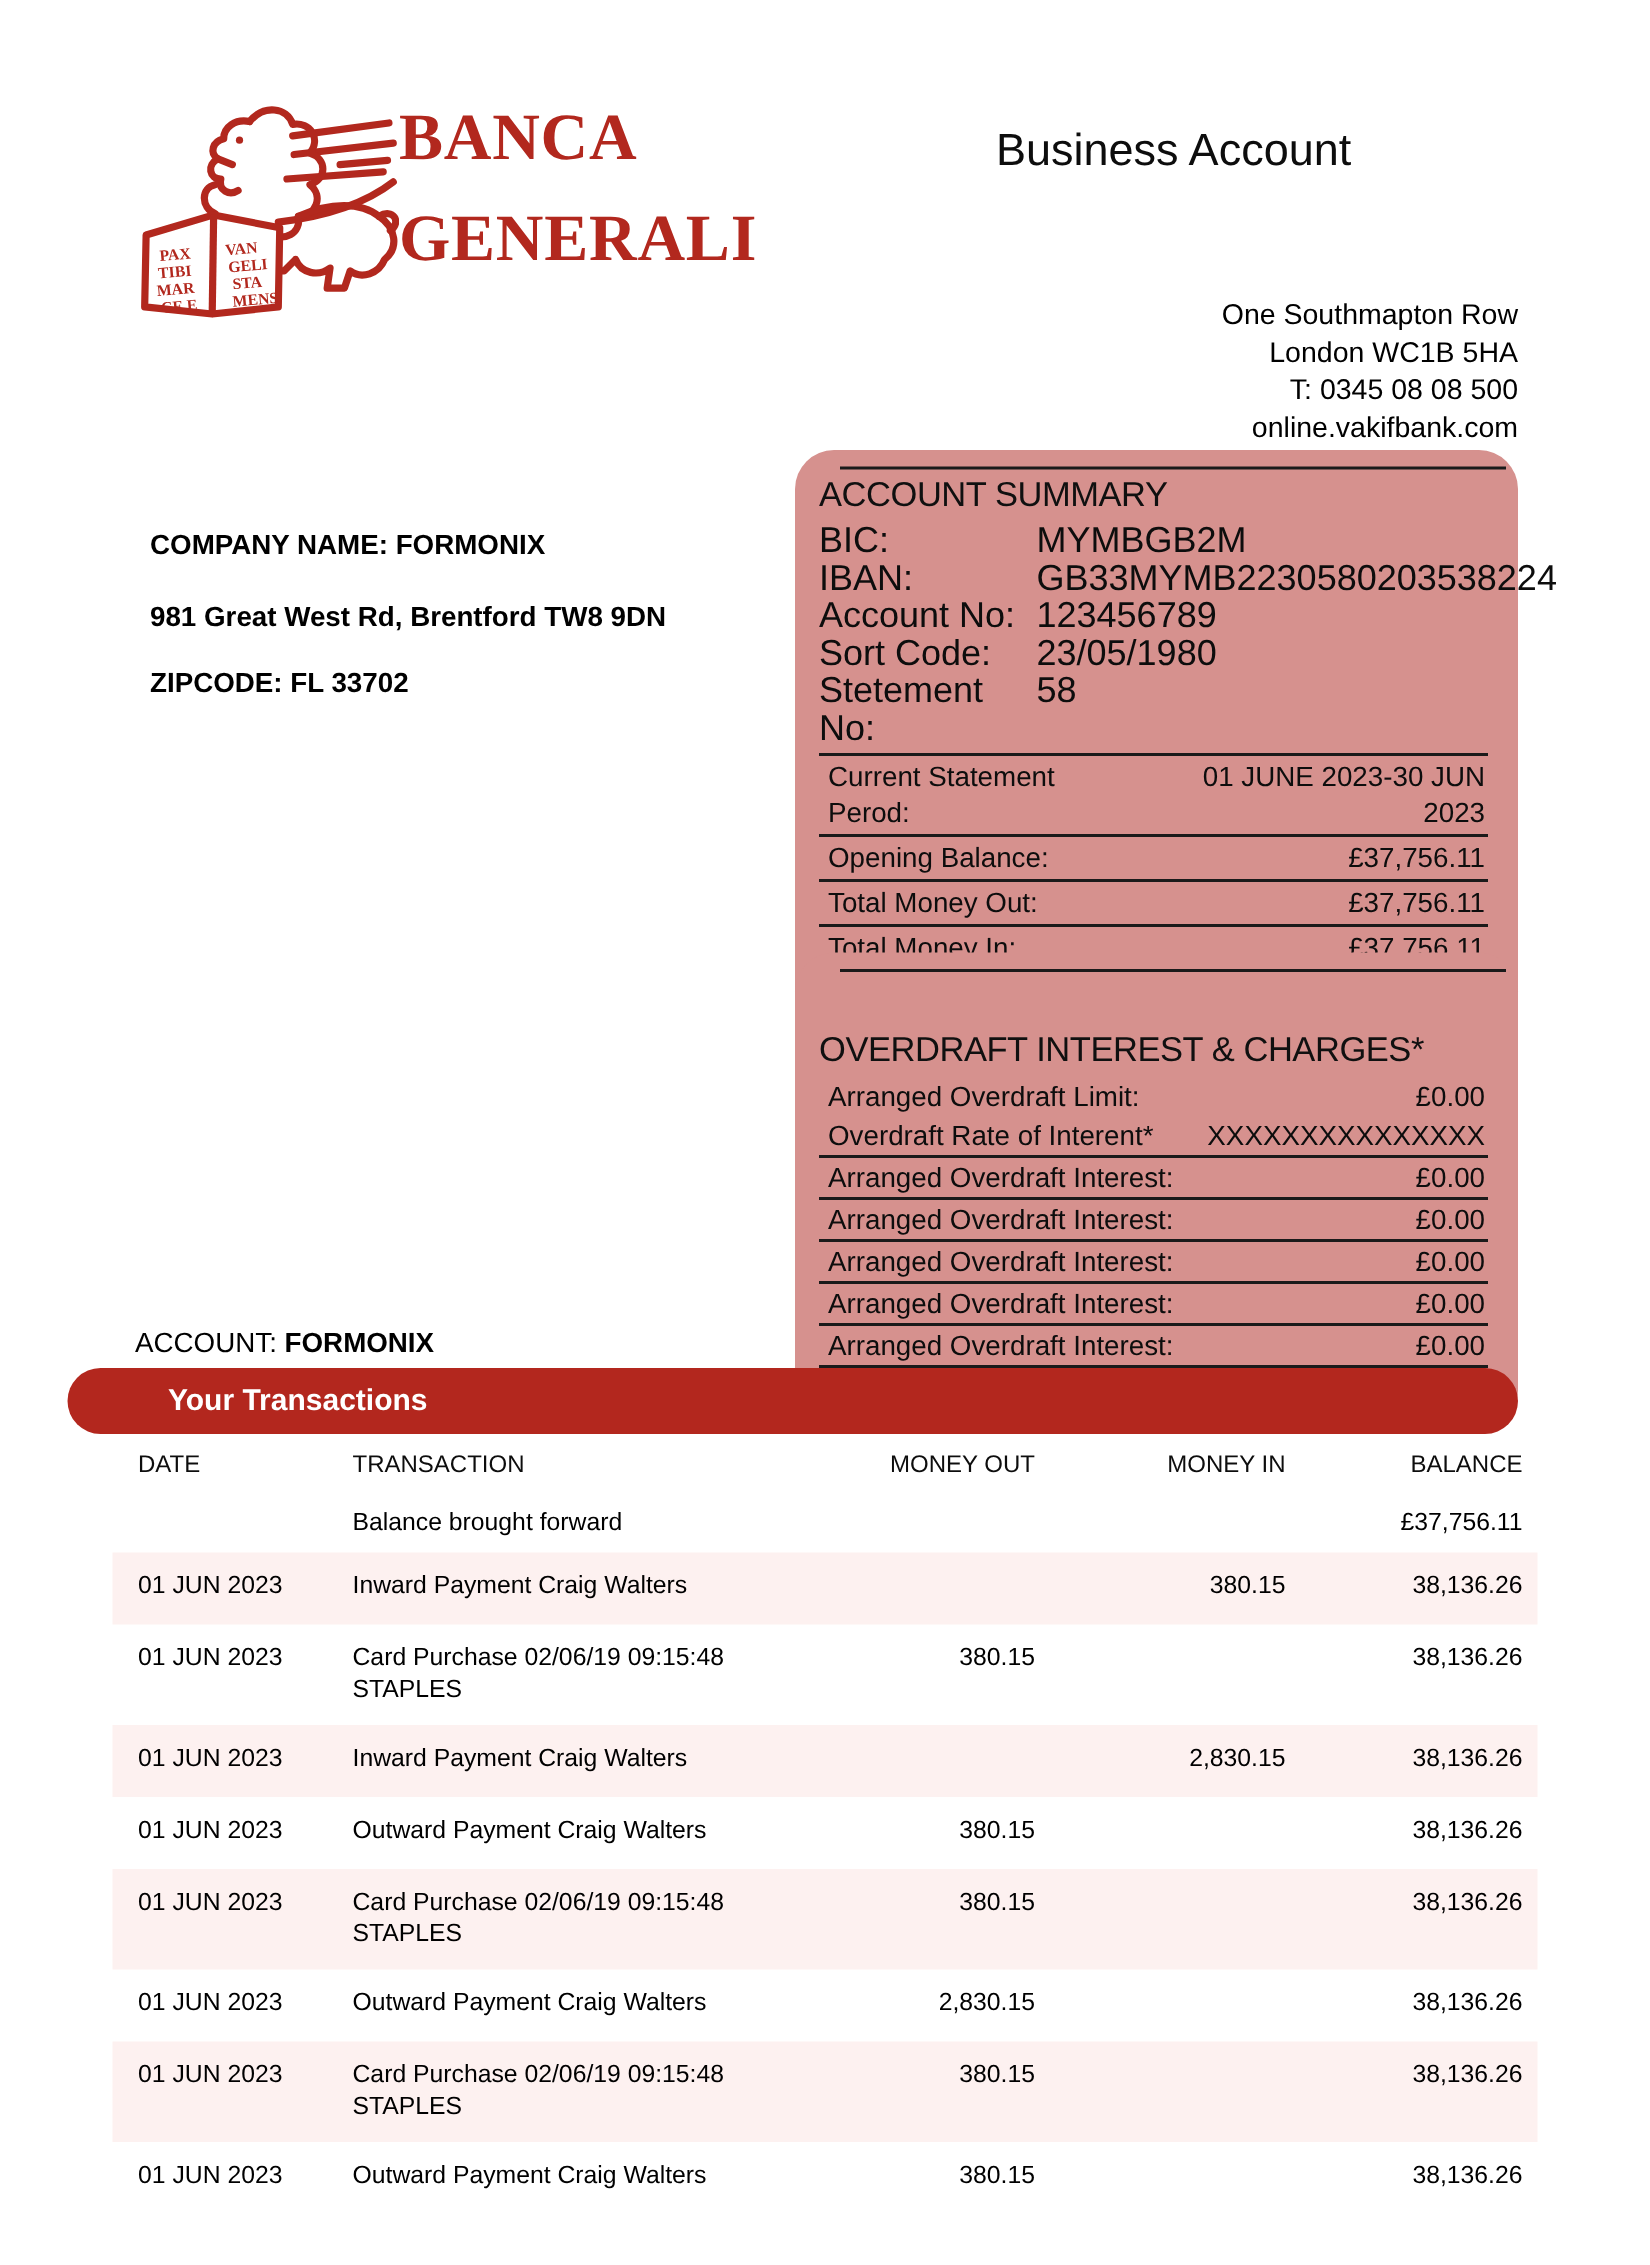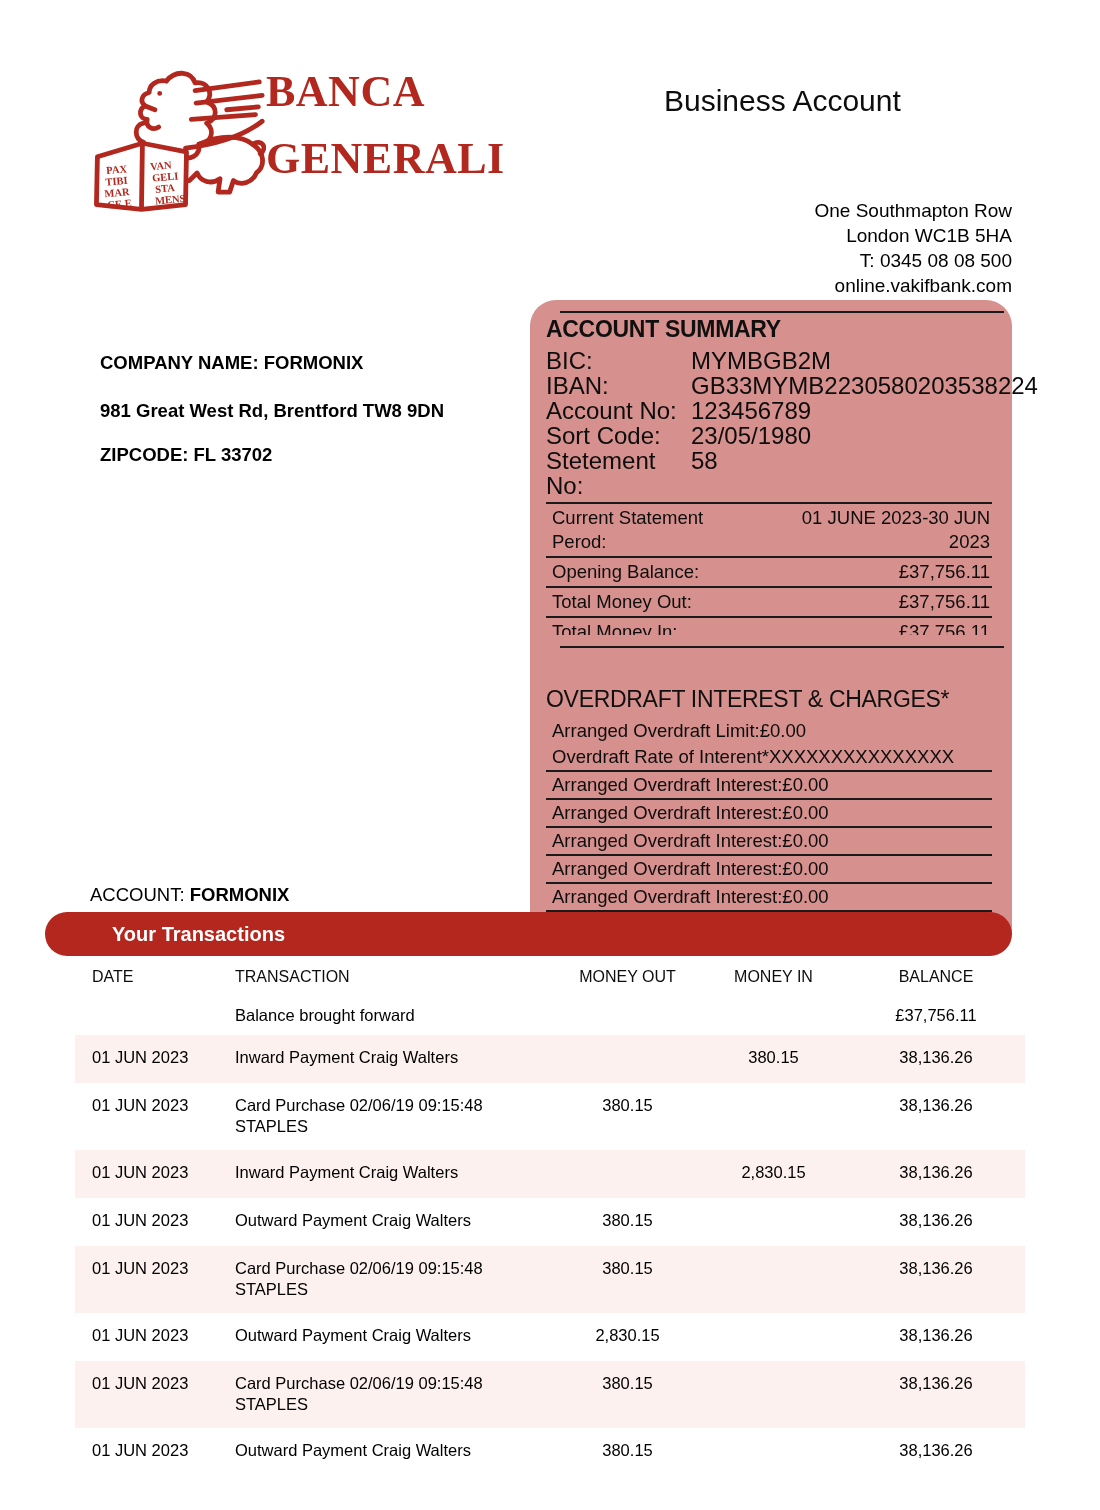--- a/index.html
+++ b/index.html
@@ -27,50 +27,50 @@
   .customer .company{margin-bottom:22px;}
   .customer .zip{margin-top:18px;}
 
   
   .panel{position:absolute;left:530px;width:482px;background:var(--pink);
     border-radius:26px;color:#0d0d0d;}
   #summary-panel{top:300px;padding:9px 20px 12px 16px;}
   #overdraft-panel{top:635px;padding:9px 20px 13px 16px;}
   .topline{border-top:2.5px solid var(--line);margin:2px -12px 3px 14px;}
   .panel h2{font-size:23px;letter-spacing:-0.3px;margin:1px 0 5px 0;color:#101010;}
-  #summary-panel h2{font-weight:700;}
+  #summary-panel h2{font-weight:400;}
   #overdraft-panel h2{font-weight:500;margin-top:38px;}
 
   .sum-field{display:flex;font-size:24px;line-height:25px;}
   .sum-field .sf-label{width:145px;flex:none;}
   #sum-rows{border-top:2px solid var(--line);margin-top:4px;}
   .sum-row{display:flex;justify-content:space-between;align-items:baseline;
     border-bottom:2px solid var(--line);padding:2px 2px 2px 6px;font-size:18.5px;line-height:24px;}
   .sum-row .sr-value{text-align:right;}
 
-  .od-row{display:flex;justify-content:flex-start;align-items:baseline;
+  .od-row{display:flex;justify-content:space-between;align-items:baseline;
     border-bottom:2px solid var(--line);padding:1px 2px 1px 6px;font-size:18.5px;line-height:24px;}
   .od-row.noline{border-bottom:none;}
 
   
   .account-line{position:absolute;left:90px;top:884px;font-size:18.5px;}
   .account-line .acct-value{font-weight:700;}
   .tx-bar{position:absolute;left:45px;top:912px;width:967px;height:44px;background:var(--bar);
     border-radius:22px;color:#fff;font-size:20px;font-weight:700;line-height:44px;padding-left:67px;}
 
   
   .tx-table{position:absolute;left:75px;top:968px;width:950px;}
   .tx-head,.tx-row{display:grid;grid-template-columns:143px 330px 125px 167px 158px;
     padding:0 10px 0 17px;}
   .tx-head{font-size:16px;color:#0d0d0d;padding-bottom:14px;}
   .tx-row{font-size:16.5px;min-height:48px;padding-top:12px;}
   .tx-row.bbf{min-height:35px;padding-top:5px;}
   .tx-row.tall{min-height:67px;}
   .tx-row.shaded{background:var(--row-pink);}
-  .num{text-align:center;}
+  .num{text-align:right;}
   .desc-line2{line-height:21px;}
   .tx-row .c{line-height:21px;}
 </style>
 </head>
 <body>
 
 <div class="page">
 
   <svg class="logo-svg" viewBox="0 0 190 155">
     <g stroke="#b2281e" fill="none" stroke-width="5" stroke-linecap="round" stroke-linejoin="round">

